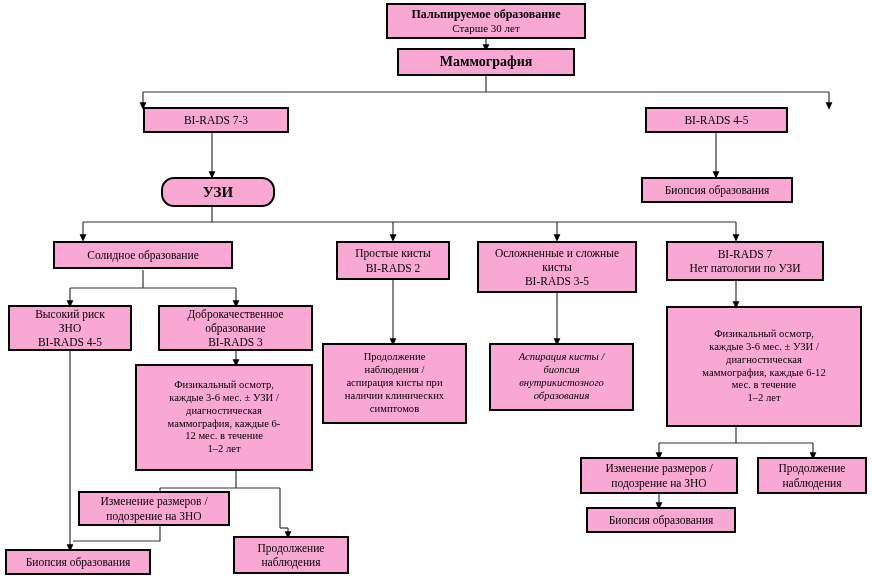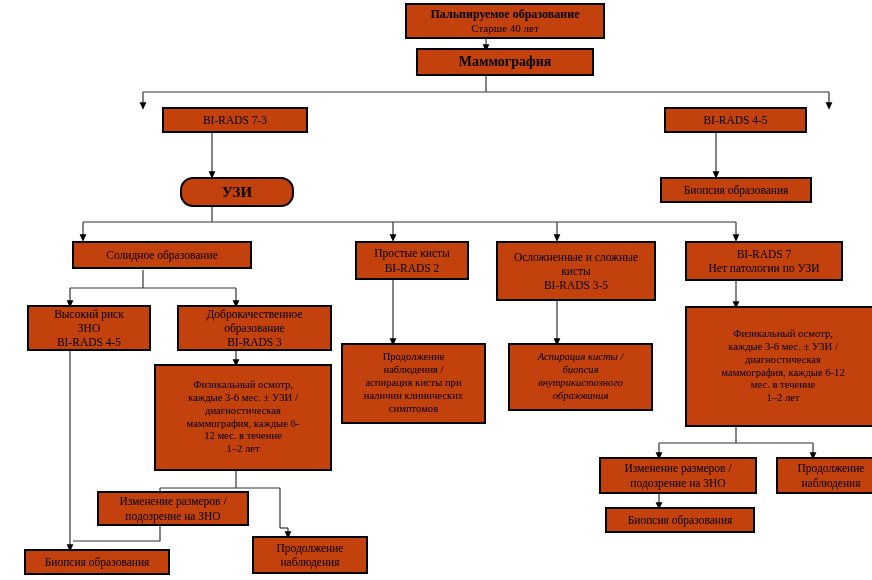--- a/index.html
+++ b/index.html
@@ -1,21 +1,21 @@
 <!DOCTYPE html>
 <html><head>
 <meta charset="utf-8">
 <style>
   html,body{margin:0;padding:0;background:#ffffff;}
   body{font-family:"Liberation Serif","DejaVu Serif",serif;}
   #stage{position:relative;width:872px;height:580px;background:#fff;overflow:hidden;}
   svg.wires{position:absolute;left:0;top:0;width:872px;height:580px;pointer-events:none;}
-  .node{position:absolute;box-sizing:border-box;border:2px solid #000;background:#c2410c;
+  .node{position:absolute;box-sizing:border-box;border:2px solid #000;background:#f9a8d4;
         display:flex;align-items:center;justify-content:center;text-align:center;
-        font-size:11.5px;line-height:1.22;color:#000;padding:2px 5px;z-index:2;margin-left:19px;}
+        font-size:11.5px;line-height:1.22;color:#000;padding:2px 5px;z-index:2;}
   .node span{display:block;width:100%;white-space:pre-line;}
   .n-root{font-size:11.5px;}
   .n-root .t1{font-weight:bold;font-size:12px;}
   .n-root .t2{font-weight:normal;font-size:11px;}
   .n-mammo{font-weight:bold;font-size:14px;}
   .n-uzi{font-weight:bold;font-size:15px;border-radius:13px;}
   .small{font-size:10.6px;}
 </style>
 </head>
 <body>
@@ -76,21 +76,21 @@
       <path d="M659,443 L813,443"></path>
       <path d="M659,443 L659,456" marker-end="url(#ah)"></path>
       <path d="M813,443 L813,456" marker-end="url(#ah)"></path>
 
       <path d="M659,494 L659,506" marker-end="url(#ah)"></path>
     </g>
   </svg>
 
   <div class="node n-root" style="left:386px;top:3px;width:200px;height:36px;flex-direction:column;">
     <span class="t1">Пальпируемое образование</span>
-    <span class="t2">Старше 40 лет</span>
+    <span class="t2">Старше 30 лет</span>
   </div>
 
   <div class="node n-mammo" style="left:397px;top:48px;width:178px;height:28px;">
     <span>Маммография</span>
   </div>
 
   <div class="node" style="left:143px;top:107px;width:146px;height:26px;">
     <span>BI-RADS 7-3</span>
   </div>
 
@@ -108,21 +108,21 @@
 
   <div class="node" style="left:53px;top:241px;width:180px;height:28px;">
     <span>Солидное образование</span>
   </div>
 
   <div class="node" style="left:336px;top:241px;width:114px;height:39px;">
     <span>Простые кисты
 BI-RADS 2</span>
   </div>
 
-  <div class="node" style="left:477px;top:241px;width:160px;height:60px;">
+  <div class="node" style="left:477px;top:241px;width:160px;height:52px;">
     <span>Осложненные и сложные
 кисты
 BI-RADS 3-5</span>
   </div>
 
   <div class="node" style="left:666px;top:241px;width:158px;height:40px;">
     <span>BI-RADS 7
 Нет патологии по УЗИ</span>
   </div>
 

